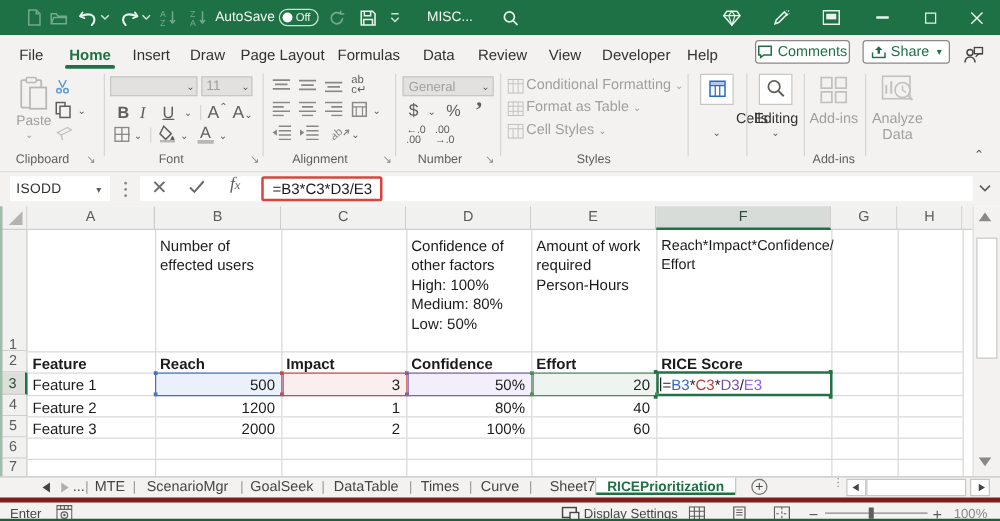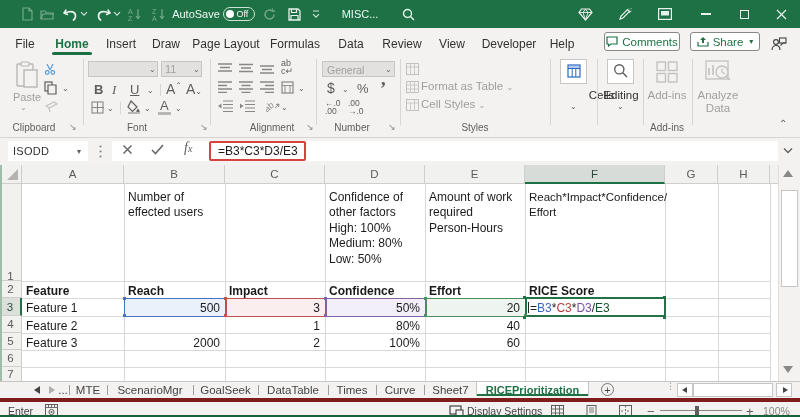--- a/index.html
+++ b/index.html
@@ -337,21 +337,21 @@
       </svg>
   </div>
 
   <div class="abs" style="left:266px;top:43px;">
     <svg width="14" height="14" viewBox="0 0 14 14">
         <text x="0" y="11" font-size="9" fill="#8a8886" font-family="Liberation Sans" transform="rotate(-40 4 11)">ab</text>
         <path d="M9 9l4-4M13 5l-3 0.5M13 5l-0.5 3" stroke="#8a8886" stroke-width="1" fill="none"></path>
       </svg>
   </div>
   <div class="cv" style="left:281px;top:47px;">⌄</div>
-  <div class="glabel" style="left:233px;width:46px;margin-left:16px;">Alignment</div>
+  <div class="glabel" style="left:233px;width:46px;">Alignment</div>
   <div class="launch" style="left:306px;">↘</div>
   <div class="gsep" style="left:316px;"></div>
 
   <div class="combo" style="left:322px;top:5px;width:73px;"></div>
   <div class="abs gray" style="left:327px;top:8px;font-size:10.5px;">General</div>
   <div class="cv" style="left:385px;top:9px;">⌄</div>
   <div class="abs ric" style="left:327px;top:24px;font-size:14px;">$</div>
   <div class="cv" style="left:342px;top:29px;">⌄</div>
   <div class="abs ric" style="left:357px;top:25px;font-size:13px;">%</div>
   <div class="abs ric bold" style="left:380px;top:22px;font-size:19px;font-family:'Liberation Serif',serif;">’</div>
@@ -360,20 +360,21 @@
   <div class="glabel" style="left:330px;width:44px;">Number</div>
   <div class="launch" style="left:388px;">↘</div>
   <div class="gsep" style="left:400px;"></div>
 
   <div class="abs dim" style="left:406px;top:7px;">
     <svg width="13" height="12" viewBox="0 0 13 12">
         <rect x="0.5" y="0.5" width="12" height="11" fill="none" stroke="#8a8886" stroke-width="1"></rect>
         <path d="M0.5 4h12M4.5 0.5V11.5M8.5 0.5V11.5" stroke="#8a8886" stroke-width="0.8"></path>
       </svg>
   </div>
+  <div class="abs gray" style="left:421px;top:6px;font-size:11.5px;">Conditional Formatting <span style="font-size:8px;">⌄</span></div>
   <div class="abs dim" style="left:406px;top:25px;">
     <svg width="13" height="12" viewBox="0 0 13 12">
         <rect x="0.5" y="0.5" width="12" height="11" fill="none" stroke="#8a8886" stroke-width="1"></rect>
         <path d="M0.5 4h12M0.5 8h12M4.5 0.5V11.5M8.5 0.5V11.5" stroke="#8a8886" stroke-width="0.8"></path>
       </svg>
   </div>
   <div class="abs gray" style="left:421px;top:24px;font-size:11.5px;">Format as Table <span style="font-size:8px;">⌄</span></div>
   <div class="abs dim" style="left:406px;top:43px;">
     <svg width="13" height="12" viewBox="0 0 13 12">
         <rect x="0.5" y="0.5" width="12" height="11" fill="none" stroke="#8a8886" stroke-width="1"></rect>
@@ -536,23 +537,24 @@
   <div class="abs" style="left:663px;top:130.5px;width:3px;height:3px;background:#217346;"></div>
   <div class="abs" style="left:523px;top:150.5px;width:3px;height:3px;background:#217346;"></div>
   <div class="abs" style="left:663px;top:150.5px;width:3px;height:3px;background:#217346;"></div>
 
   <div class="cell" style="left:26px;top:136px;">Feature 1</div>
   <div class="cell num" style="left:124px;top:136px;width:96px;">500</div>
   <div class="cell num" style="left:226px;top:136px;width:94px;">3</div>
   <div class="cell num" style="left:326px;top:136px;width:94px;">50%</div>
   <div class="cell num" style="left:426px;top:136px;width:94px;">20</div>
   <div class="abs" style="left:528px;top:137px;width:1px;height:11px;background:#222;"></div>
-  <div class="cell" style="left:530px;top:136px;"><span style="color:#222;">=</span><span style="color:#3b66c4;">B3</span><span style="color:#222;">*</span><span style="color:#b3403c;">C3</span><span style="color:#222;">*</span><span style="color:#7c4fa8;">D3</span><span style="color:#222;">/</span><span style="color:#14532d;">E3</span></div>
+  <div class="cell" style="left:530px;top:136px;"><span style="color:#222;">=</span><span style="color:#3b66c4;">B3</span><span style="color:#222;">*</span><span style="color:#b3403c;">C3</span><span style="color:#222;">*</span><span style="color:#7c4fa8;">D3</span><span style="color:#222;">/</span><span style="color:#8b5cf6;">E3</span></div>
 
   <div class="cell" style="left:26px;top:154px;">Feature 2</div>
+  <div class="cell num" style="left:124px;top:154px;width:96px;">1200</div>
   <div class="cell num" style="left:226px;top:154px;width:94px;">1</div>
   <div class="cell num" style="left:326px;top:154px;width:94px;">80%</div>
   <div class="cell num" style="left:426px;top:154px;width:94px;">40</div>
 
   <div class="cell" style="left:26px;top:171px;">Feature 3</div>
   <div class="cell num" style="left:124px;top:171px;width:96px;">2000</div>
   <div class="cell num" style="left:226px;top:171px;width:94px;">2</div>
   <div class="cell num" style="left:326px;top:171px;width:94px;">100%</div>
   <div class="cell num" style="left:426px;top:171px;width:94px;">60</div>
 </div>
@@ -572,21 +574,21 @@
   <div class="stab" style="left:107px;width:86px;">ScenarioMgr</div>
   <div class="ssep" style="left:193px;"></div>
   <div class="stab" style="left:193px;width:65px;">GoalSeek</div>
   <div class="ssep" style="left:258px;"></div>
   <div class="stab" style="left:258px;width:70px;">DataTable</div>
   <div class="ssep" style="left:328px;"></div>
   <div class="stab" style="left:328px;width:48px;">Times</div>
   <div class="ssep" style="left:376px;"></div>
   <div class="stab" style="left:376px;width:48px;">Curve</div>
   <div class="ssep" style="left:424px;"></div>
-  <div class="stab" style="left:424px;width:53px;">Sheet7</div>
+  <div class="stab" style="left:424px;width:68px;">Sheet7</div>
   <div class="stab" style="left:477px;width:111px;background:#fff;color:#1e7145;font-weight:bold;font-size:11px;border-bottom:2.5px solid #1e7145;height:14px;box-shadow:1px 0 0 #c8c6c4,-1px 0 0 #c8c6c4;">RICEPrioritization</div>
   <div class="abs" style="left:601px;top:1px;width:13px;height:13px;border:1px solid #767674;border-radius:50%;color:#444;font-size:11px;line-height:12px;text-align:center;">+</div>
   <div class="abs" style="left:666px;top:2px;color:#8a8886;font-size:9px;line-height:4.5px;">⋮</div>
   <div class="abs" style="left:677px;top:1px;width:16px;height:14px;background:#fff;border:1px solid #c8c6c4;">
     <div style="position:absolute;left:4px;top:3px;width:0;height:0;border-top:3.5px solid transparent;border-bottom:3.5px solid transparent;border-right:5px solid #444;"></div>
   </div>
   <div class="abs" style="left:693px;top:1px;width:80px;height:14px;background:#fff;border:1px solid #c8c6c4;"></div>
   <div class="abs" style="left:776px;top:1px;width:16px;height:14px;background:#fff;border:1px solid #c8c6c4;">
     <div style="position:absolute;left:6px;top:3px;width:0;height:0;border-top:3.5px solid transparent;border-bottom:3.5px solid transparent;border-left:5px solid #444;"></div>
   </div>

